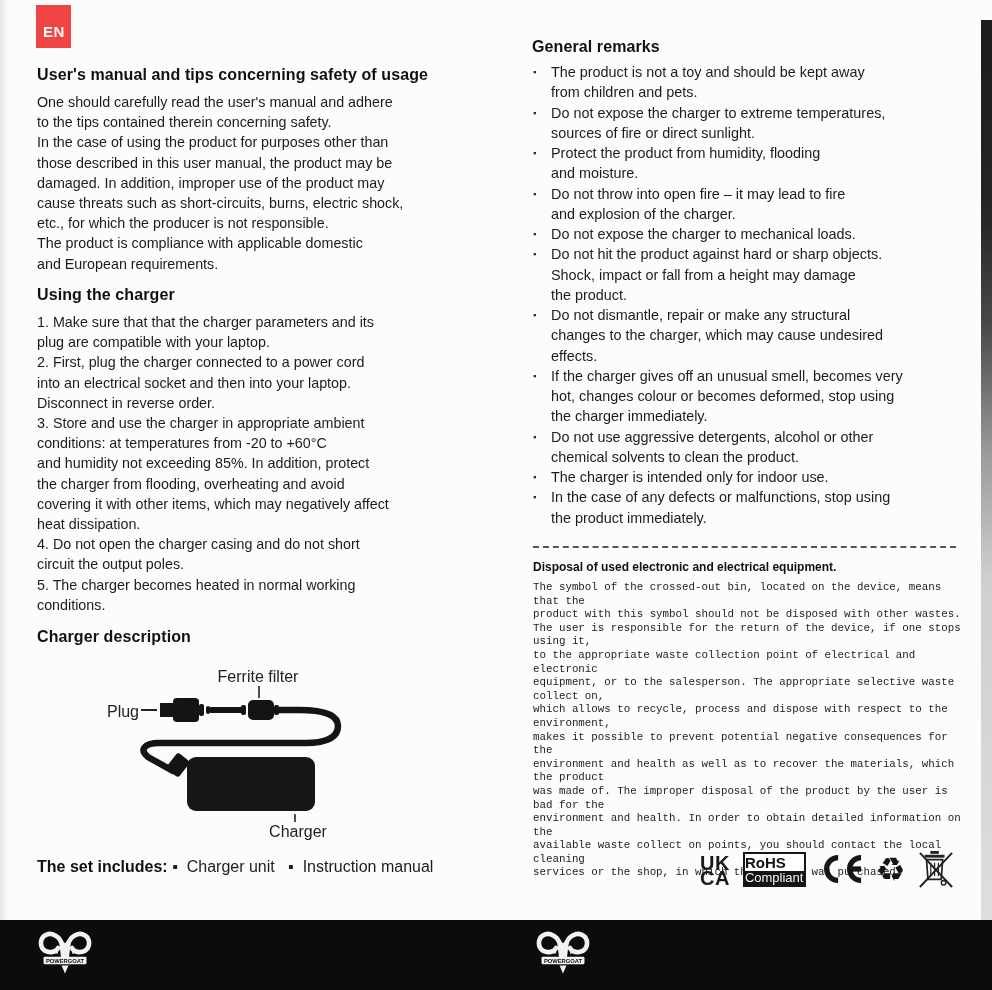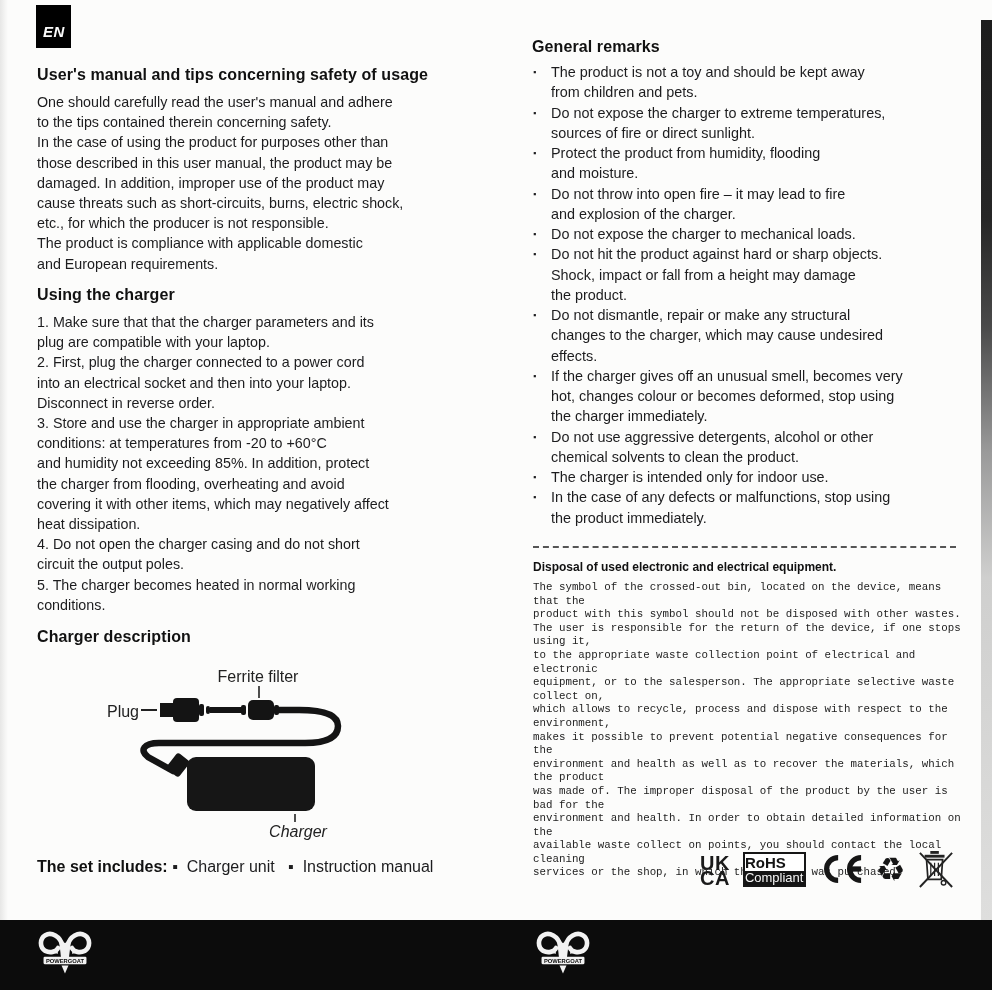--- a/index.html
+++ b/index.html
@@ -6,37 +6,37 @@
   .page{
     position:relative;width:992px;height:990px;margin:0 auto;
     background:#fcfcfb;overflow:hidden;
     font-family:"Liberation Sans","DejaVu Sans",sans-serif;
     color:#1c1c1e;
   }
   .edge-left{position:absolute;left:0;top:0;width:8px;height:920px;
     background:linear-gradient(90deg,#e7e7e6,#f6f6f5 70%,rgba(255,255,255,0));}
   .edge-right{position:absolute;right:0;top:20px;width:11px;height:900px;
     background:linear-gradient(180deg,#1d1d1d 0%,#262626 22%,#4a4a4a 34%,#9a9a9a 48%,#cfcfce 62%,#dededd 100%);}
-  .en-badge{position:absolute;left:36px;top:5px;width:35px;height:43px;background:#000000;
-    display:flex;align-items:flex-end;font-style:italic;}
+  .en-badge{position:absolute;left:36px;top:5px;width:35px;height:43px;background:#ef4444;
+    display:flex;align-items:flex-end;}
   .en-badge span{color:#fafafa;font-weight:bold;font-size:15px;padding:0 0 8px 7px;letter-spacing:.5px;}
   .h{position:absolute;margin:0;font-size:16px;font-weight:700;color:#111;letter-spacing:.1px;}
   .body{position:absolute;font-size:14.3px;line-height:20.2px;white-space:pre-line;width:445px;}
   .left-title{left:37px;top:66px;}
   .intro{left:37px;top:92px;}
   .using-title{left:37px;top:286px;}
   .using{left:37px;top:312px;}
   .desc-title{left:37px;top:628px;}
   
   .diagram{position:absolute;left:37px;top:662px;width:430px;height:185px;}
   .diagram svg{position:absolute;left:0;top:0;}
   .dlabel{position:absolute;font-size:16px;color:#222;}
   .dlabel.ferrite{left:161px;top:6px;width:120px;text-align:center;}
   .dlabel.plug{left:40px;top:41px;width:62px;text-align:right;}
-  .dlabel.charger{left:221px;top:161px;width:80px;text-align:center;font-style:italic;}
+  .dlabel.charger{left:221px;top:161px;width:80px;text-align:center;}
   .set-includes{position:absolute;left:37px;top:858px;font-size:16px;}
   .si-label{font-weight:700;color:#111;}
   .si-items{white-space:pre;}
   
   .right-title{left:532px;top:38px;}
   .bullets{position:absolute;left:533px;top:62px;width:440px;}
   .bi{display:flex;}
   .bm{flex:0 0 18px;font-size:9px;line-height:20.25px;color:#1c1c1e;}
   .bt{font-size:14.4px;line-height:20.25px;white-space:pre-line;}
   .dashes{position:absolute;left:533px;top:546px;width:423px;height:0;border-top:2px dashed #555;}

